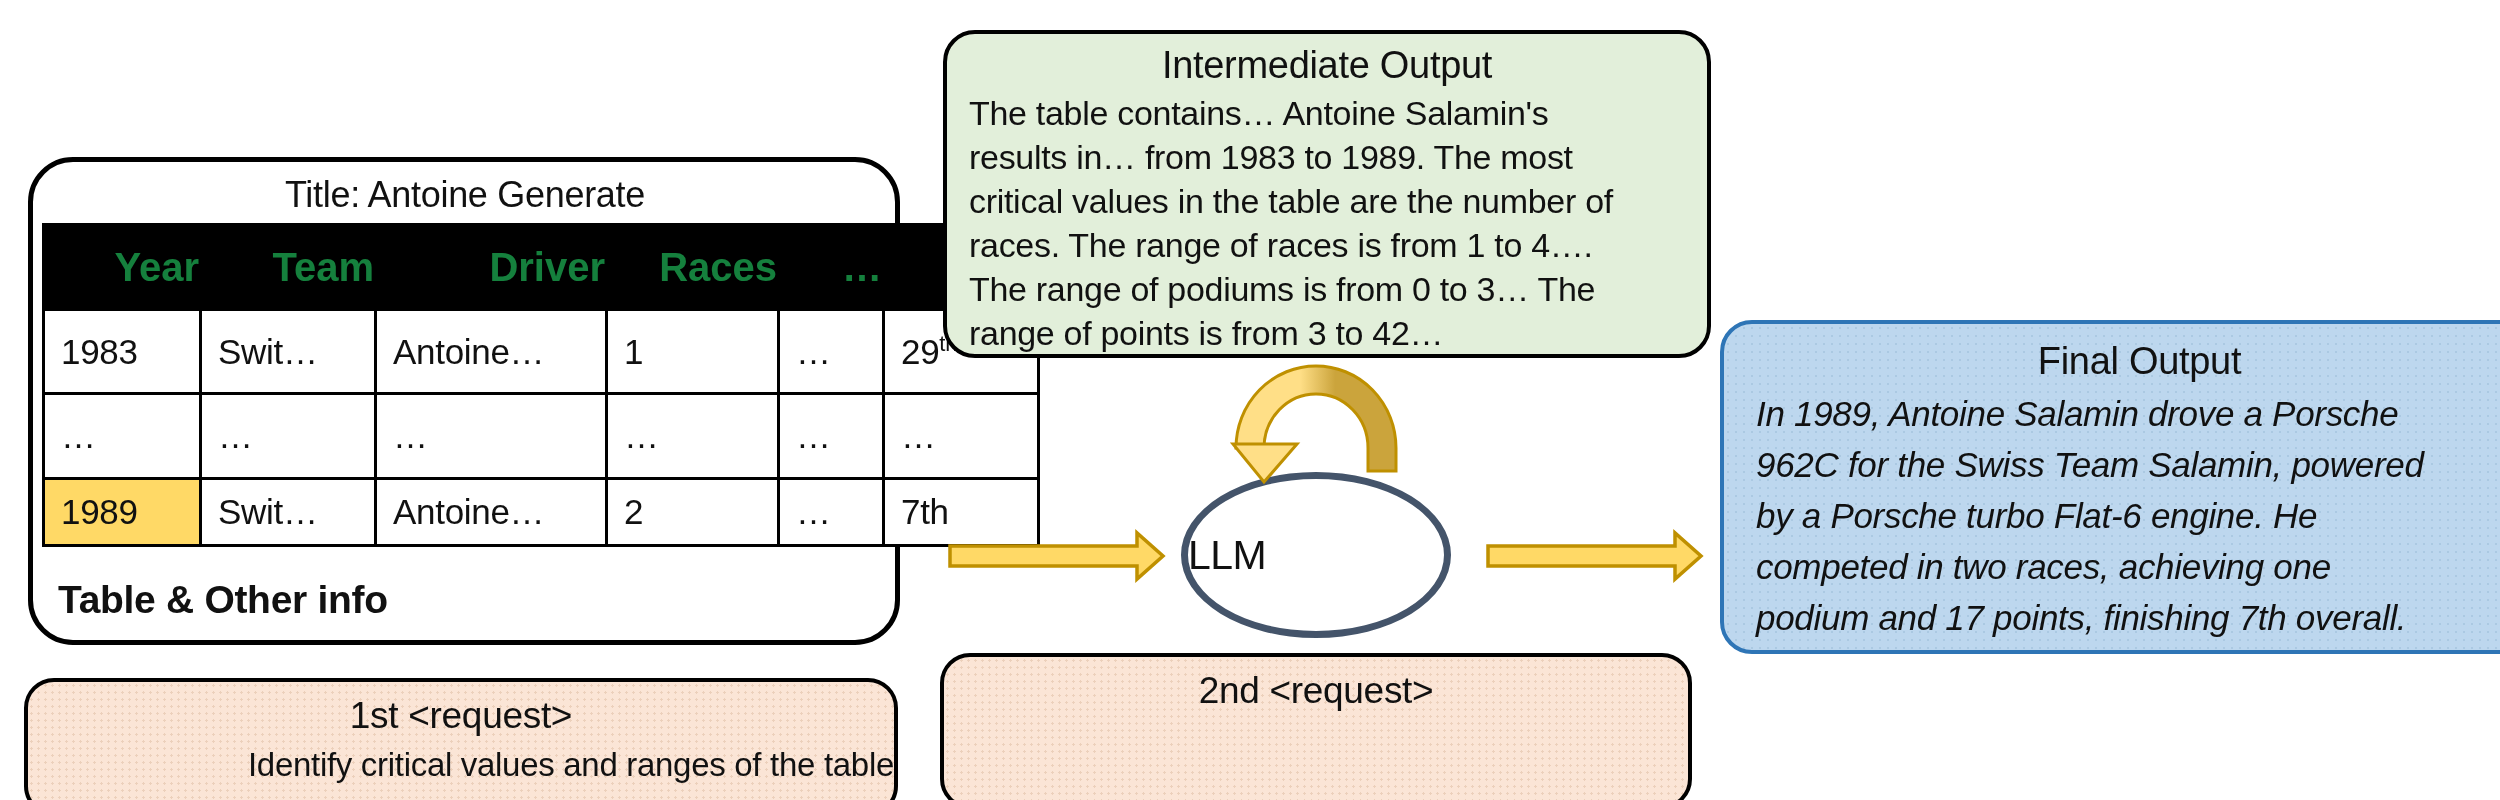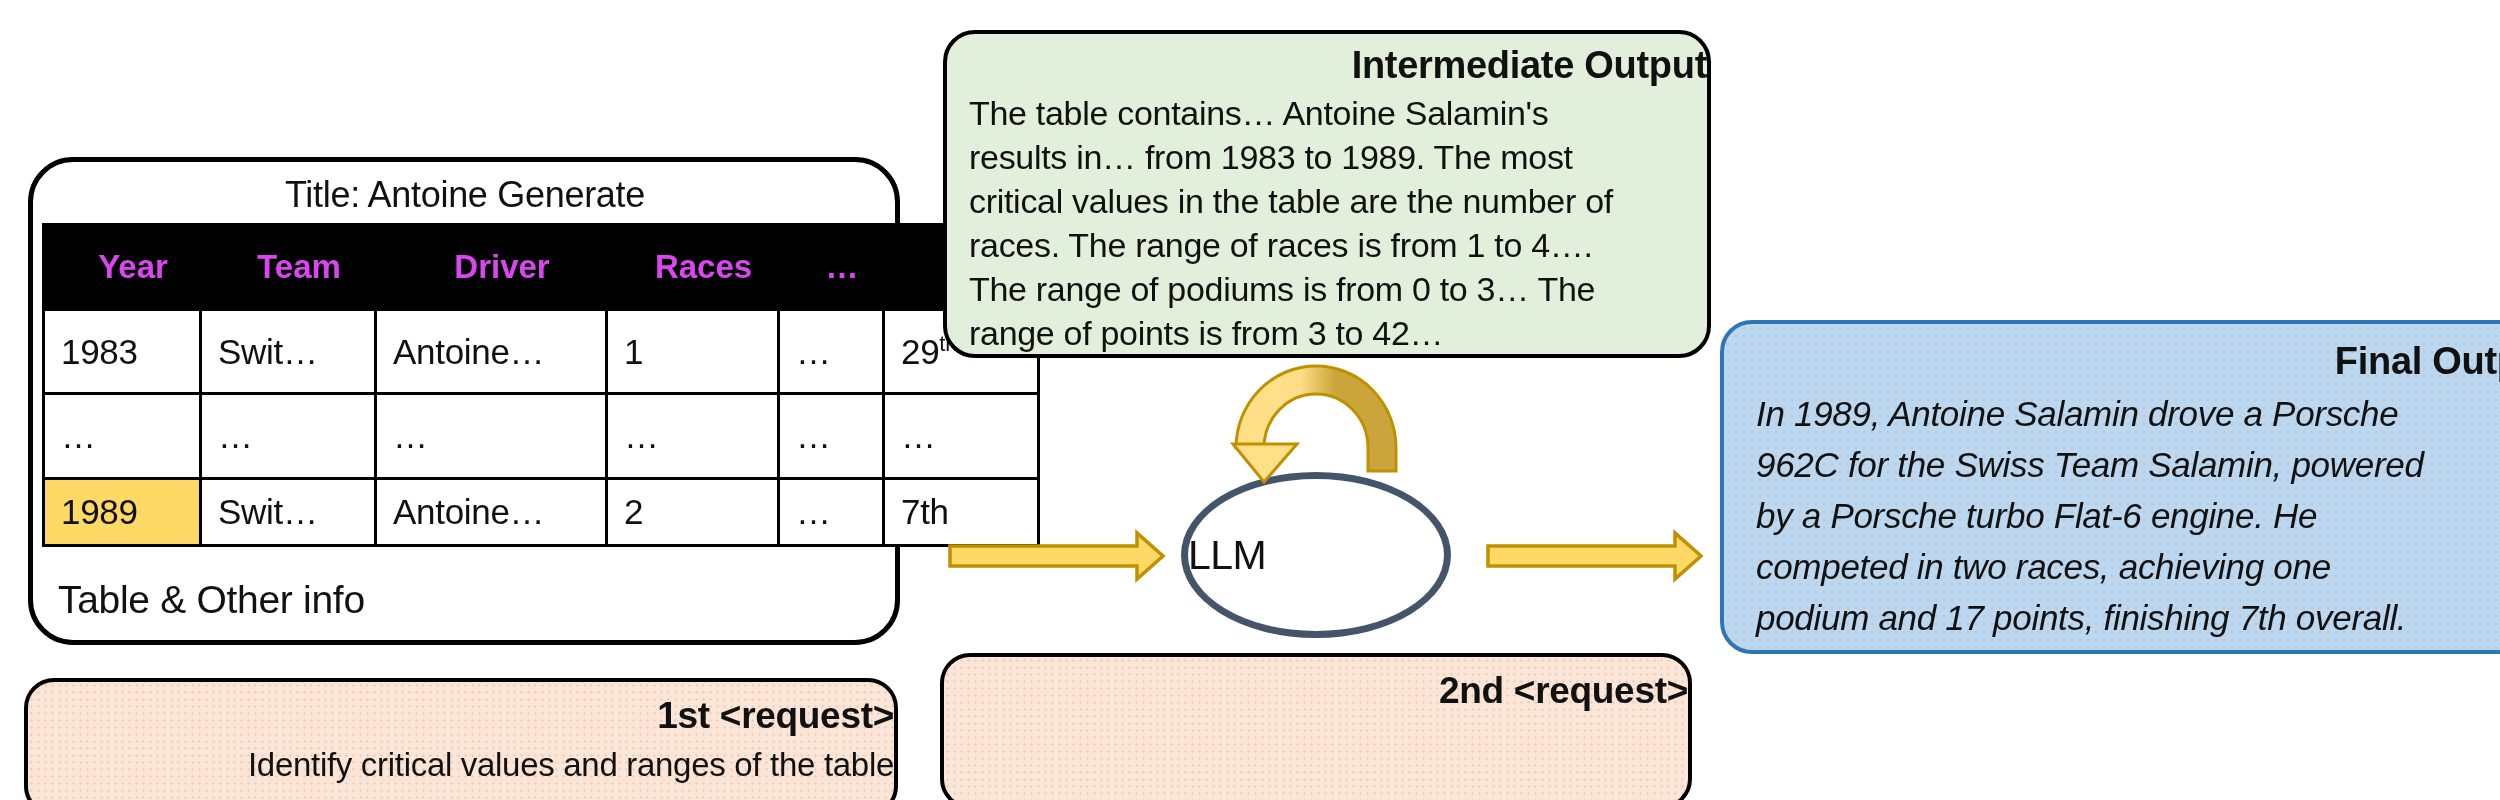--- a/index.html
+++ b/index.html
@@ -5,37 +5,37 @@
   html,body{margin:0;padding:0;background:#ffffff;}
   #stage{position:relative;width:2500px;height:800px;background:#ffffff;overflow:hidden;
          font-family:"Liberation Sans",sans-serif;color:#111;}
 
   
   .table-box{position:absolute;left:28px;top:157px;width:872px;height:488px;
              background:#fff;border:5px solid #000;border-radius:45px;box-sizing:border-box;}
   .panel-title{position:absolute;left:30px;top:174px;width:870px;text-align:center;
                font-size:36px;letter-spacing:-0.3px;}
   table.results{position:absolute;left:42px;top:223px;border-collapse:collapse;table-layout:fixed;}
-  table.results th{background:#000;color:#d946ef;font-weight:bold;font-size:33px;text-align:center;
+  table.results th{background:#000;color:#15803d;font-weight:bold;font-size:40px;text-align:right;
                    padding:0 0 0 22px;height:82px;border:3px solid #000;border-left:3px solid #4d4d4d;}
   table.results th:first-child{border-left:3px solid #000;}
   table.results td{border:3px solid #000;background:#fff;font-size:35px;text-align:left;
                    padding:0 0 0 16px;vertical-align:middle;letter-spacing:-0.3px;}
   table.results th.c0{width:132px}.results th.c1{width:150px}.results th.c2{width:206px}
   table.results th.c3{width:147px}.results th.c4{width:80px}.results th.c5{width:130px}
   table.results tr.r0 td{height:81px;}
   table.results tr.r1 td{height:82px;}
   table.results tr.r2 td{height:64px;}
   table.results td.hl{background:#FFD966;}
   table.results sup{font-size:22px;vertical-align:super;line-height:0;}
-  .table-caption{position:absolute;left:58px;top:578px;font-size:39px;font-weight:normal;letter-spacing:-0.3px;}
+  .table-caption{position:absolute;left:58px;top:578px;font-size:39px;font-weight:bold;letter-spacing:-0.3px;}
 
   
   .round-box{position:absolute;box-sizing:border-box;border-radius:32px;}
-  .box-title{text-align:right;font-weight:bold;font-size:38px;letter-spacing:-0.3px;}
+  .box-title{text-align:center;font-weight:normal;font-size:38px;letter-spacing:-0.3px;}
   .box-body{letter-spacing:-0.3px;}
 
   .green-box{left:943px;top:30px;width:768px;height:328px;background:#E2EFDA;border:4px solid #000;}
   .green-box .box-title{margin-top:10px;}
   .green-box .box-body{white-space:pre-line;font-size:34px;line-height:44px;margin:4px 20px 0 22px;}
 
   .blue-box{left:1720px;top:320px;width:839px;height:334px;background:#BDD7EE;border:4px solid #2E75B6;border-radius:32px;
             background-image:radial-gradient(#abc9e2 1.2px,transparent 1.2px);background-size:8px 8px;}
   .blue-box .box-title{margin-top:16px;}
   .blue-box .box-body{white-space:pre-line;font-size:35px;line-height:51px;margin:5px 26px 0 32px;font-style:italic;}

